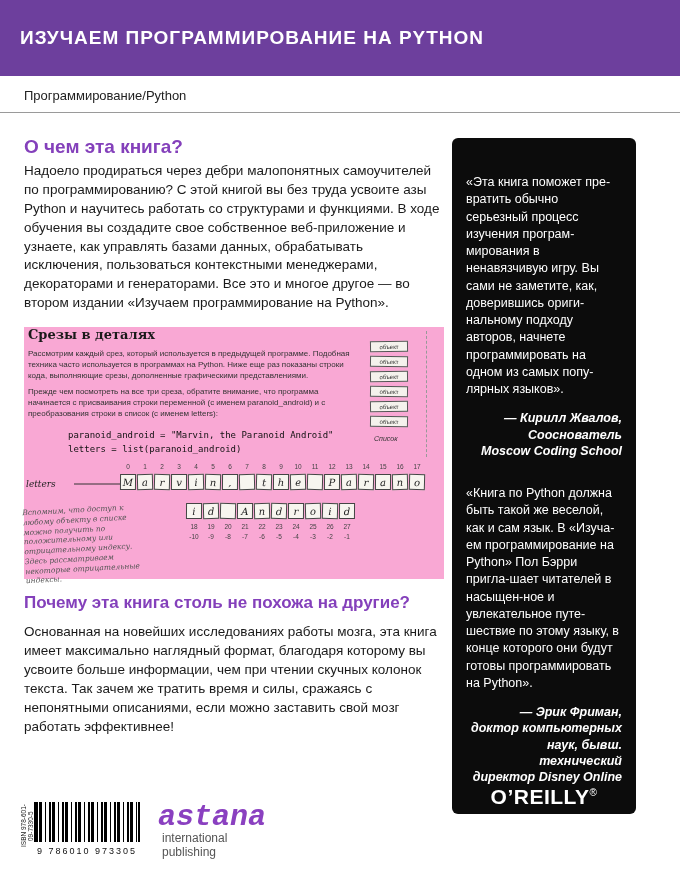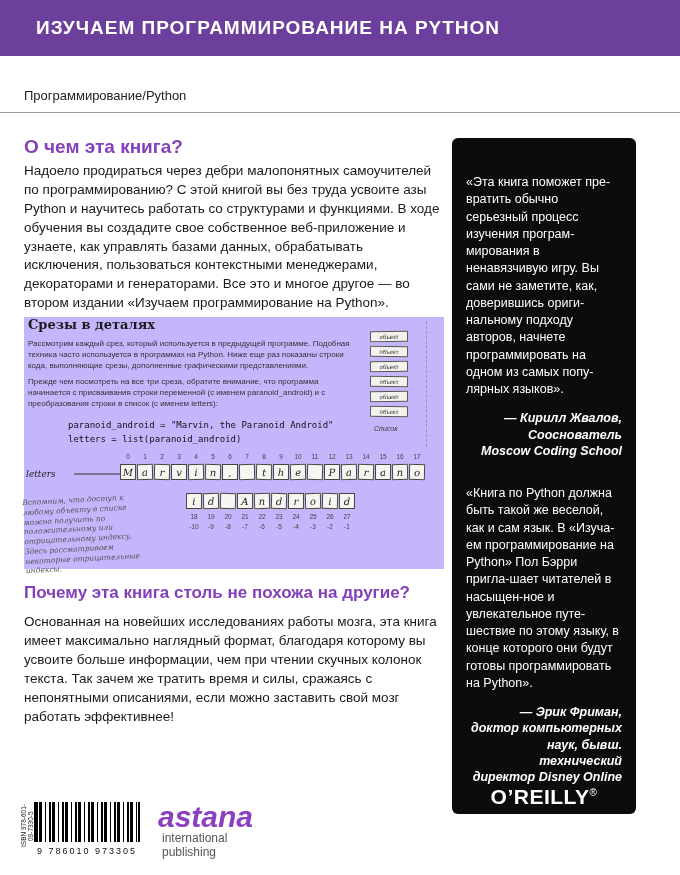--- a/index.html
+++ b/index.html
@@ -4,36 +4,36 @@
 <style>
   * { margin:0; padding:0; box-sizing:border-box; }
   html,body { background:#e8e8e8; }
   .page {
     position:relative; width:680px; height:875px; margin:0 auto;
     background:#ffffff; overflow:hidden;
     font-family:"Liberation Sans", sans-serif; color:#1a1a1a;
   }
   
   .banner {
-    position:absolute; top:0; left:0; width:680px; height:56px;
-    background:#6d3f9d; display:flex; align-items:center; padding-left:36px;
+    position:absolute; top:0; left:0; width:680px; height:76px;
+    background:#6d3f9d; display:flex; align-items:center; padding-left:20px;
   }
   .banner-title { color:#fff; font-size:19px; font-weight:bold; letter-spacing:1px; }
   .category { position:absolute; top:88px; left:24px; font-size:13px; color:#222; }
   .divider { position:absolute; top:112px; left:0; width:680px; height:1px; background:#9a9a9a; }
 
   
   .left-col { position:absolute; left:24px; top:136px; width:420px; }
   .h-purple { color:#8440bb; font-weight:bold; }
   .h1 { font-size:19px; margin-bottom:4px; }
   .h2 { font-size:17px; margin-top:14px; margin-bottom:10px; }
   .body-text { font-size:13.5px; line-height:1.4; color:#1a1a1a; }
 
   
-  .excerpt { position:relative; margin-top:4px; width:420px; height:252px; background:#c4b5fd; }
+  .excerpt { position:relative; margin-top:14px; width:420px; height:252px; background:#f9a8d4; }
   .excerpt-title { position:absolute; left:4px; top:0; font-size:13px; font-weight:bold; font-family:"DejaVu Serif", serif; }
   .excerpt-para { position:absolute; font-size:8px; line-height:1.35; color:#333; }
   .ex-p1 { left:4px; top:22px; width:330px; }
   .ex-p2 { left:4px; top:60px; width:330px; }
   .ex-code { position:absolute; left:44px; top:102px; font-family:"DejaVu Sans Mono", monospace; font-size:9px; color:#111; line-height:1.5; }
 
   .object-col { position:absolute; left:346px; top:14px; width:40px; display:flex; flex-direction:column; gap:4px; }
   .obox {
     width:38px; height:11px; border:1px solid #555; background:#f4f2ec;
     font-size:6px; color:#333; display:flex; align-items:center; justify-content:center;
@@ -88,21 +88,21 @@
   }
   .barcode {
     position:absolute; left:10px; top:2px; width:106px; height:40px;
     background:repeating-linear-gradient(90deg,#000 0 2px,#fff 2px 3px,#000 3px 6px,#fff 6px 9px,#000 9px 10px,#fff 10px 13px);
     border-left:2px solid #000; border-right:2px solid #000;
   }
   .barcode-digits { position:absolute; left:10px; top:46px; width:106px; text-align:center; font-size:9px; letter-spacing:2px; color:#111; }
 
   .publisher { position:absolute; left:158px; top:802px; }
   .publisher-name {
-    font-family:Liberation Sans, sans-serif; font-style:italic; font-weight:bold;
+    font-family:Liberation Mono, monospace; font-style:italic; font-weight:bold;
     font-size:30px; color:#8a40c0; line-height:1;
   }
   .publisher-sub { font-size:12px; color:#555; line-height:1.15; margin-left:4px; }
 </style>
 </head>
 <body>
 
 <div class="page">
 
   <div class="banner">

